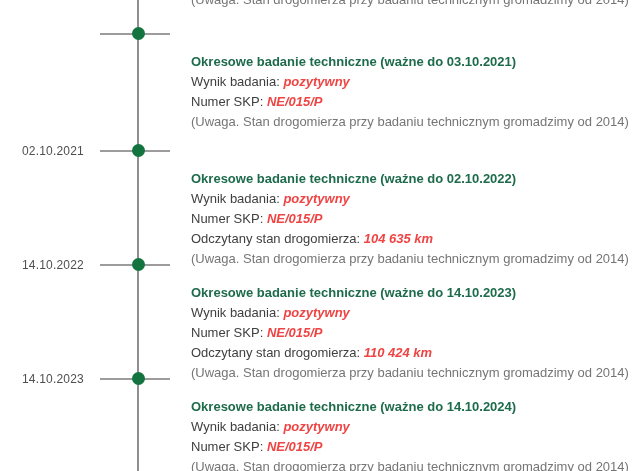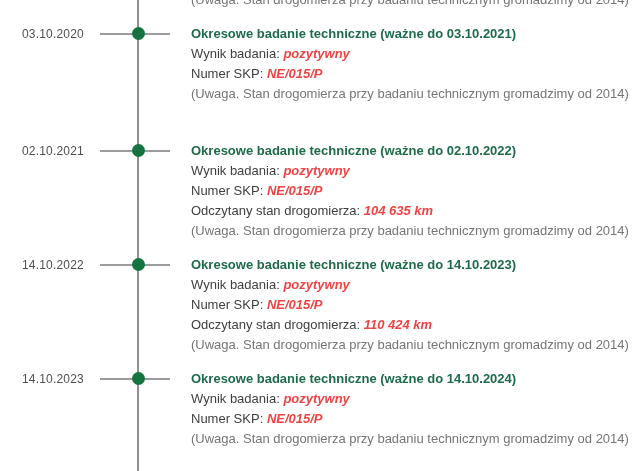--- a/index.html
+++ b/index.html
@@ -76,36 +76,36 @@
     width: 445px;
   }
   .line {
     font-size: 13px;
     line-height: 20px;
     white-space: nowrap;
   }
   .line.title {
     color: #1d6b4b;
     font-weight: bold;
+    margin-top: 28px;
   }
   .lab { color: #404040; }
   .val { color: #ef4444; font-weight: bold; font-style: italic; }
   .line.note { color: #757575; }
 </style>
 </head>
 <body>
 
 <div class="screen">
 
   <div class="vline"></div>
 
   <div class="partial-note">(Uwaga. Stan drogomierza przy badaniu technicznym gromadzimy od 2014)</div>
 
   <section class="entry" style="top:24px">
-    <div class="date">03.10.2020</div>
     <div class="connector"></div>
     <div class="dot"></div>
     <div class="content">
       <div class="line title">Okresowe badanie techniczne (ważne do 03.10.2021)</div>
       <div class="line">
         <span class="lab">Wynik badania:</span>
         <span class="val">pozytywny</span>
       </div>
       <div class="line">
         <span class="lab">Numer SKP:</span>

